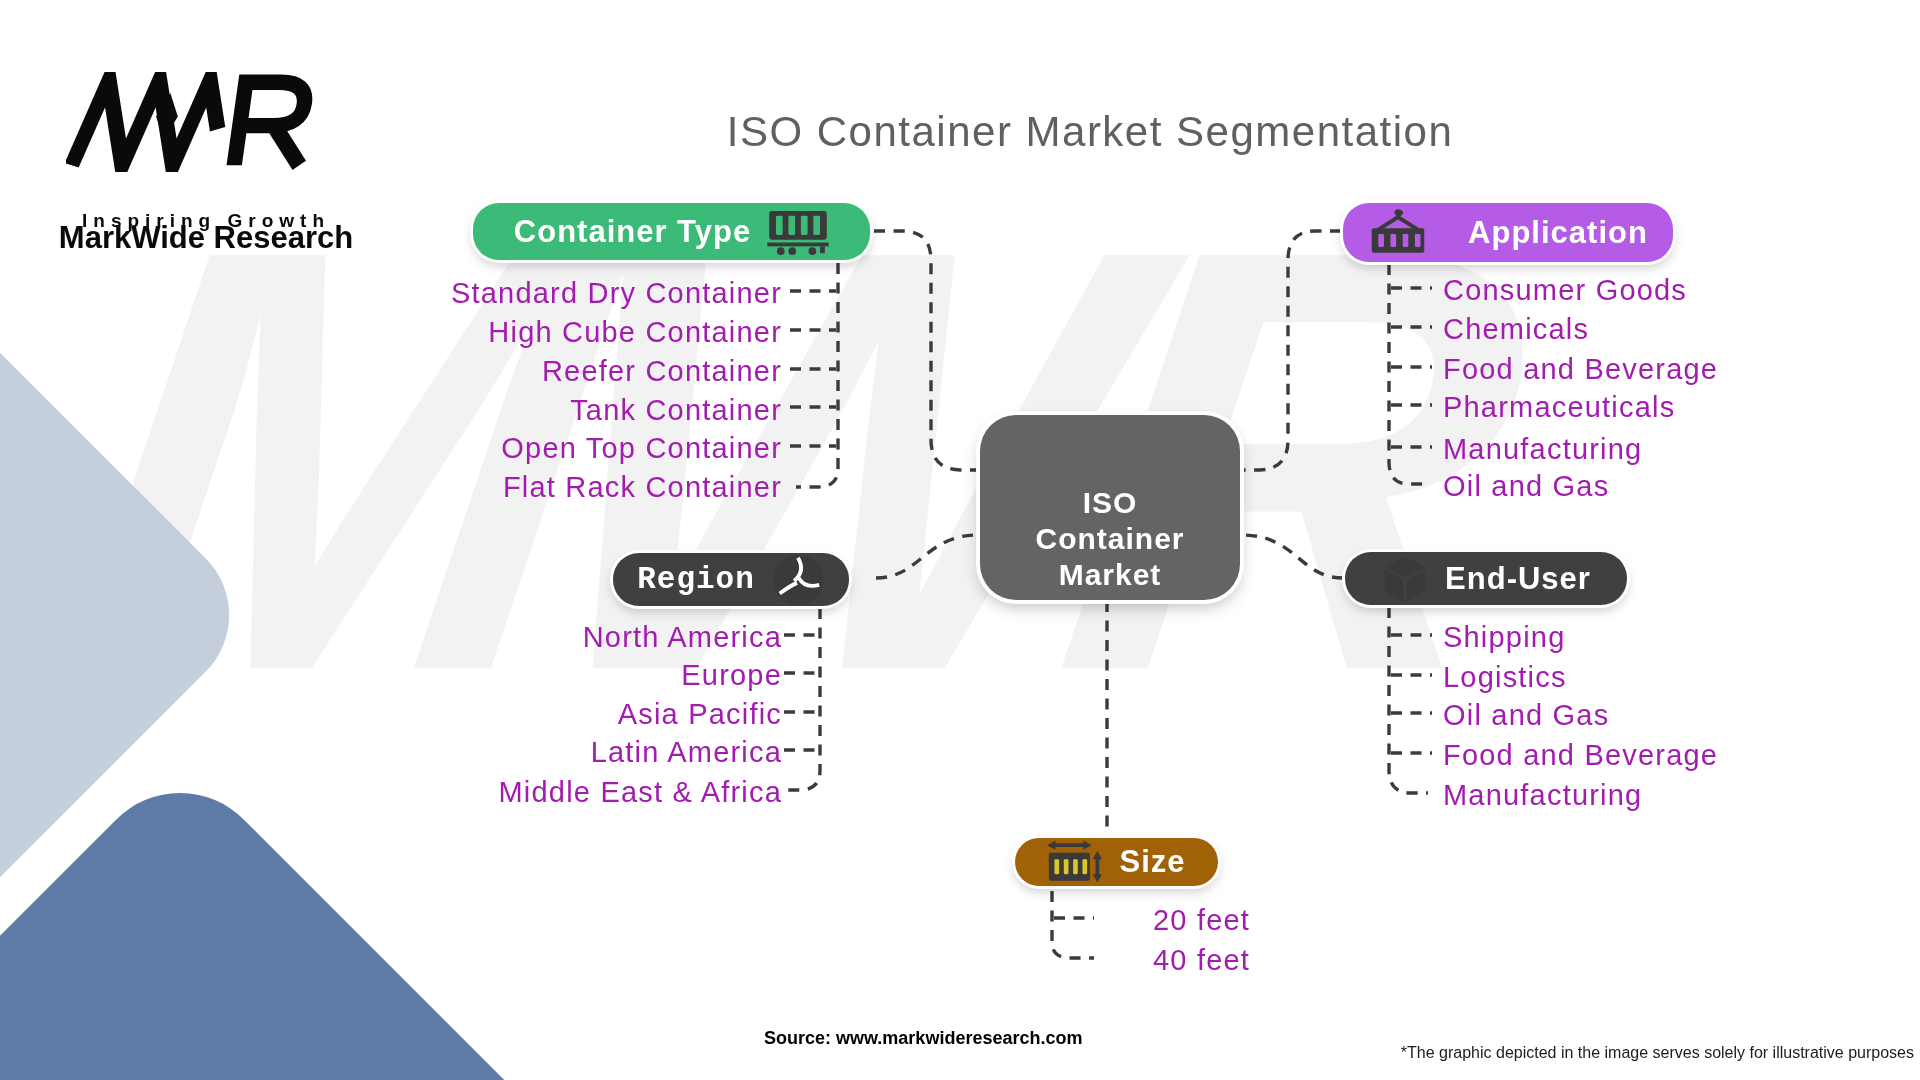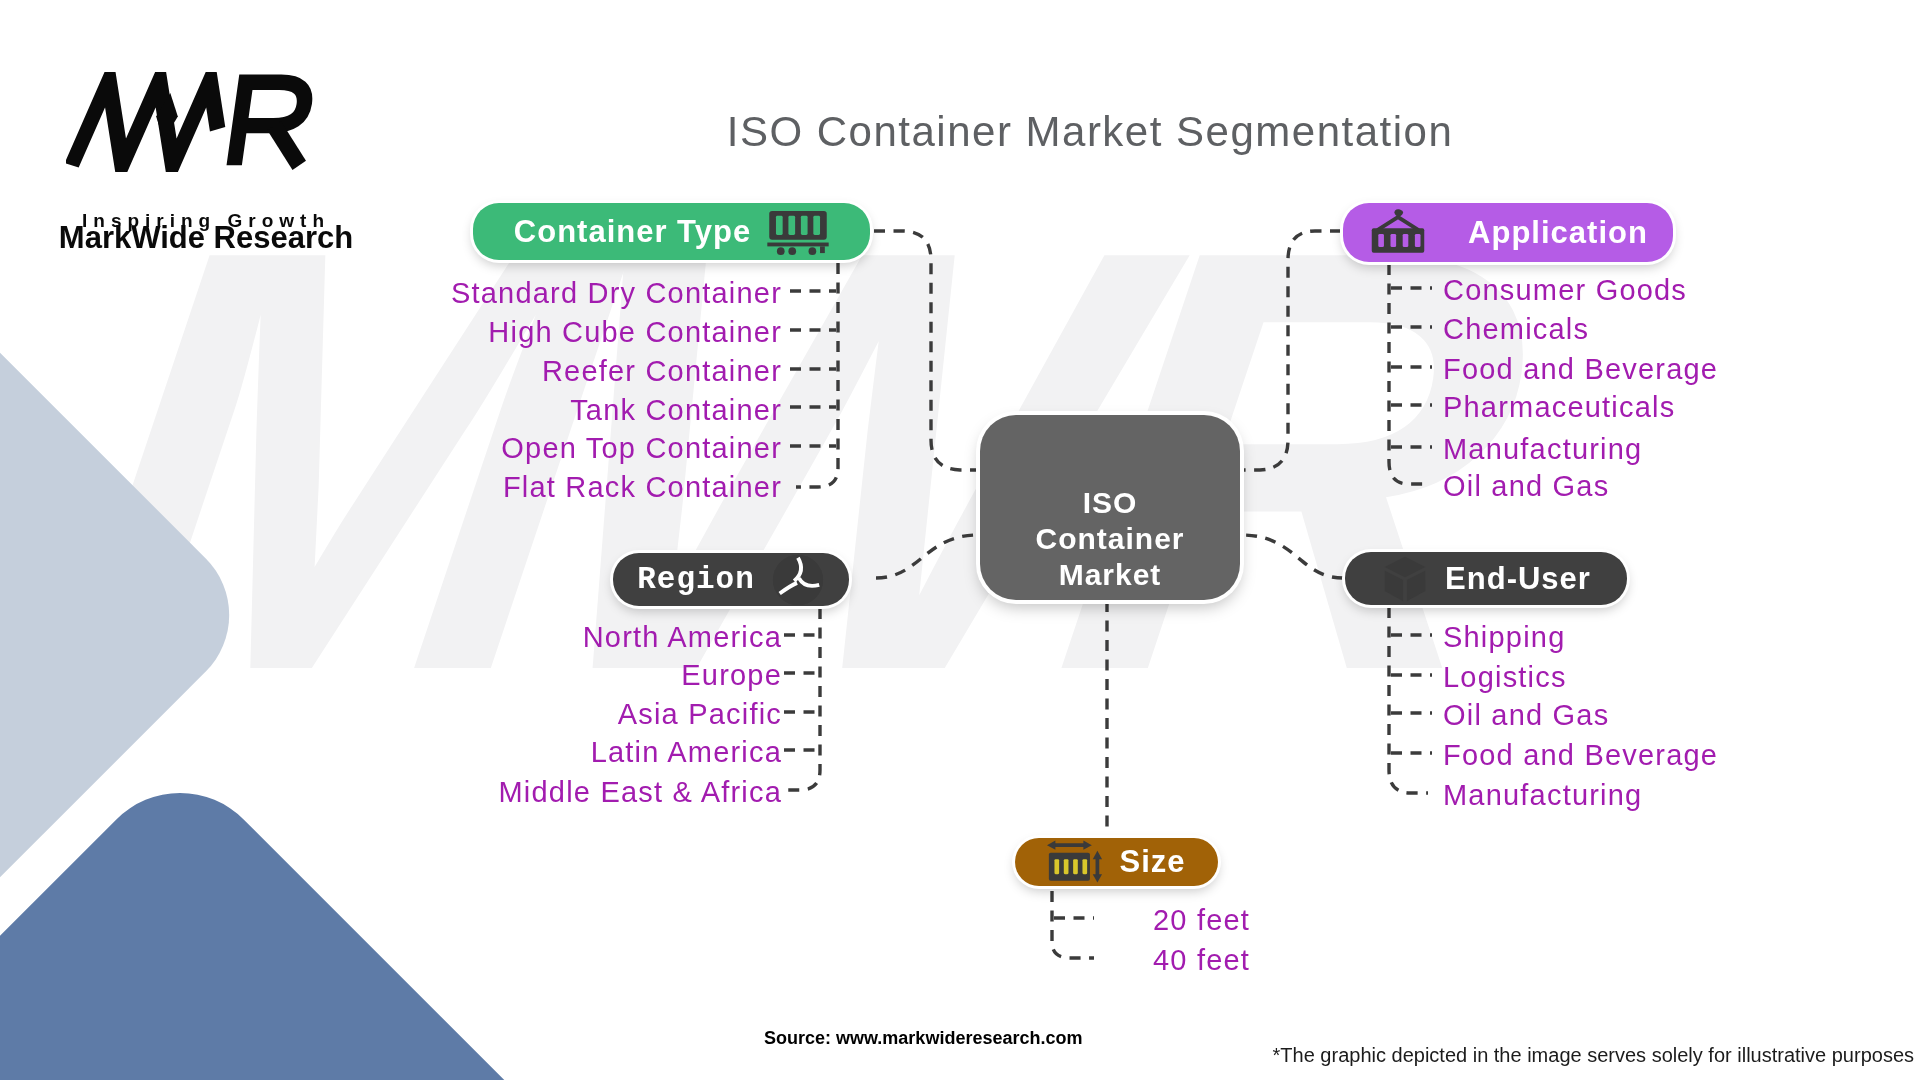--- a/index.html
+++ b/index.html
@@ -49,21 +49,21 @@
 
   
   .item{position:absolute;z-index:3;font-size:29px;line-height:32px;letter-spacing:1.2px;
     color:#a21caf;white-space:nowrap;}
   .item.r{right:1138px;text-align:right;}
   .item.l{left:1443px;text-align:left;}
   .item.sz{left:1153px;}
 
   
   .source{position:absolute;left:764px;top:1028px;z-index:3;font-size:18px;font-weight:700;color:#000;}
-  .disclaimer{position:absolute;right:6px;top:1044px;z-index:3;font-size:20px;color:#1c1c1c;}
+  .disclaimer{position:absolute;right:6px;top:1044px;z-index:3;font-size:16px;color:#1c1c1c;}
 </style>
 </head>
 <body>
 
 <div class="page">
 
   <div class="watermark">MWR</div>
   <div class="shape-light"></div>
   <div class="shape-dark"></div>
 

